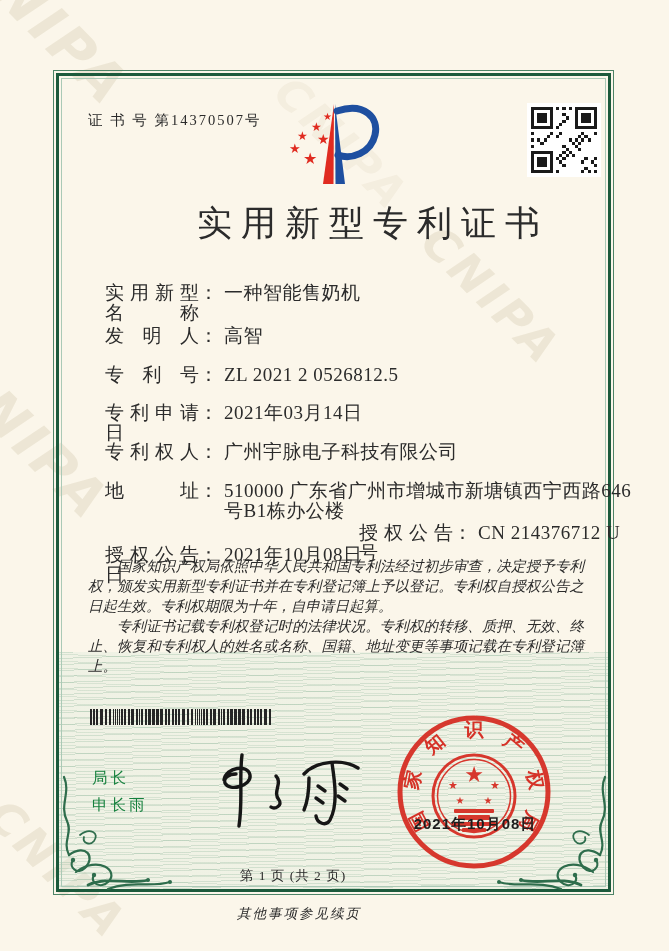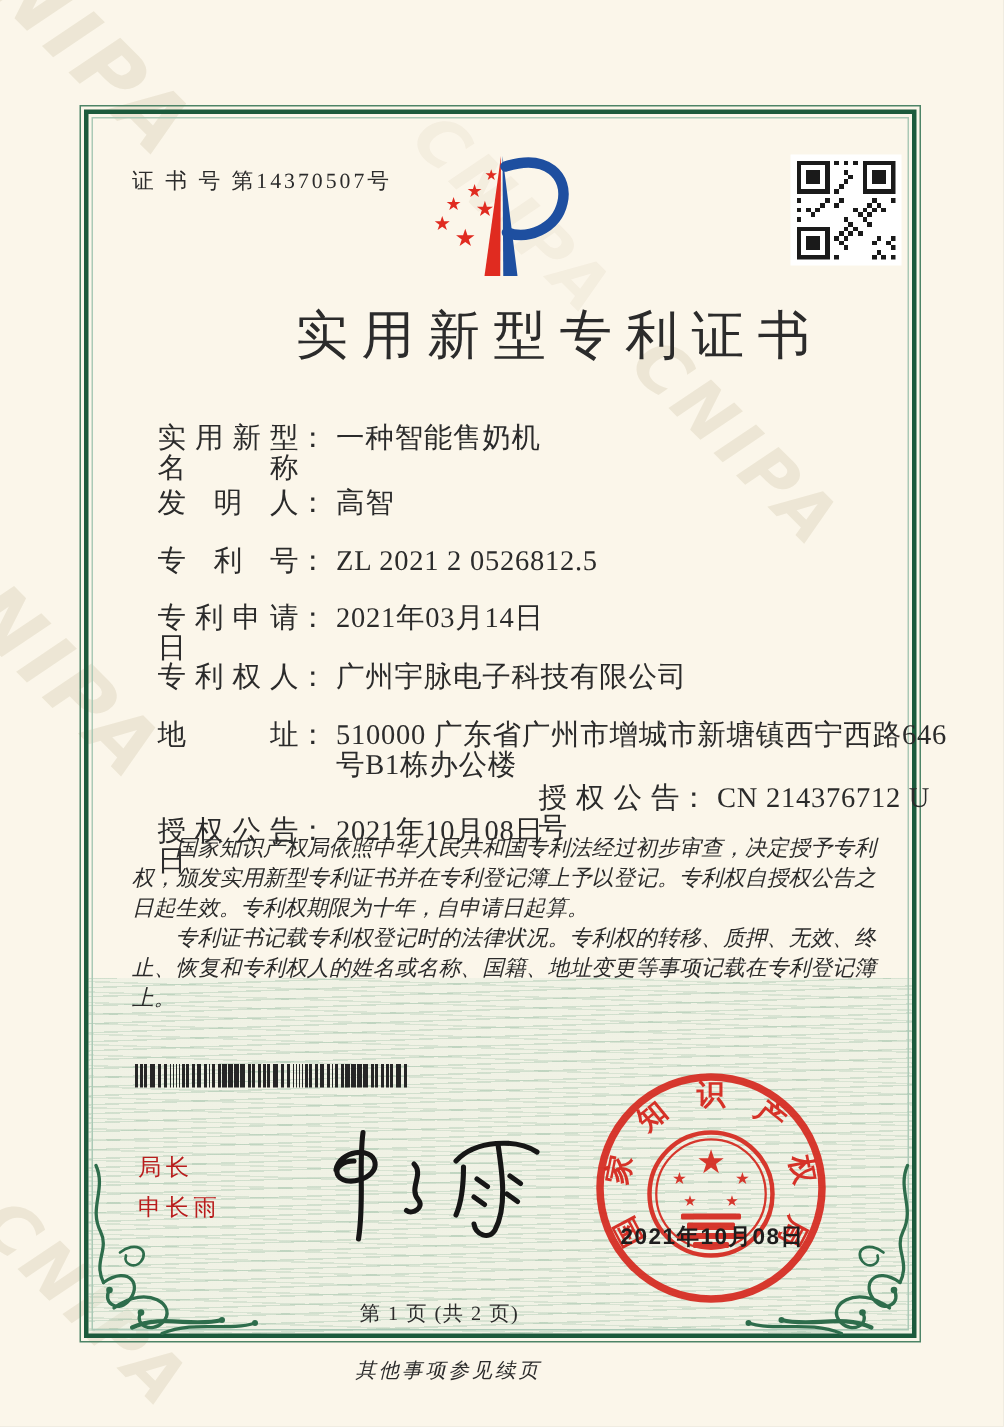--- a/index.html
+++ b/index.html
@@ -46,21 +46,21 @@
   
   .body-text{
     position:absolute; left:88px; top:556px; width:496px;
     font-size:14.5px; line-height:20px; text-align:justify;
     font-style:italic;
   }
   .body-text p{margin:0; text-indent:2em;}
   
   .barcode{position:absolute; left:90px; top:709px; width:182px; height:16px;}
   
-  .comm{position:absolute; left:92px; font-size:15.5px; letter-spacing:3px; font-family:"Liberation Sans", sans-serif; color:#b91c1c;}
+  .comm{position:absolute; left:92px; font-size:15.5px; letter-spacing:3px; font-family:"Liberation Sans", sans-serif; color:#15803d;}
   .signature{position:absolute; left:212px; top:750px;}
   
   .seal{position:absolute; left:394px; top:712px;}
   .seal-date{
     position:absolute; left:396px; top:815px; width:158px; text-align:center;
     font-size:15px; font-weight:bold; color:#1d1d1d; letter-spacing:1px;
     font-family:"Liberation Sans", sans-serif;
   }
   
   .page-info{position:absolute; left:0; top:867px; width:586px; text-align:center; font-size:13.5px; letter-spacing:1px;}

